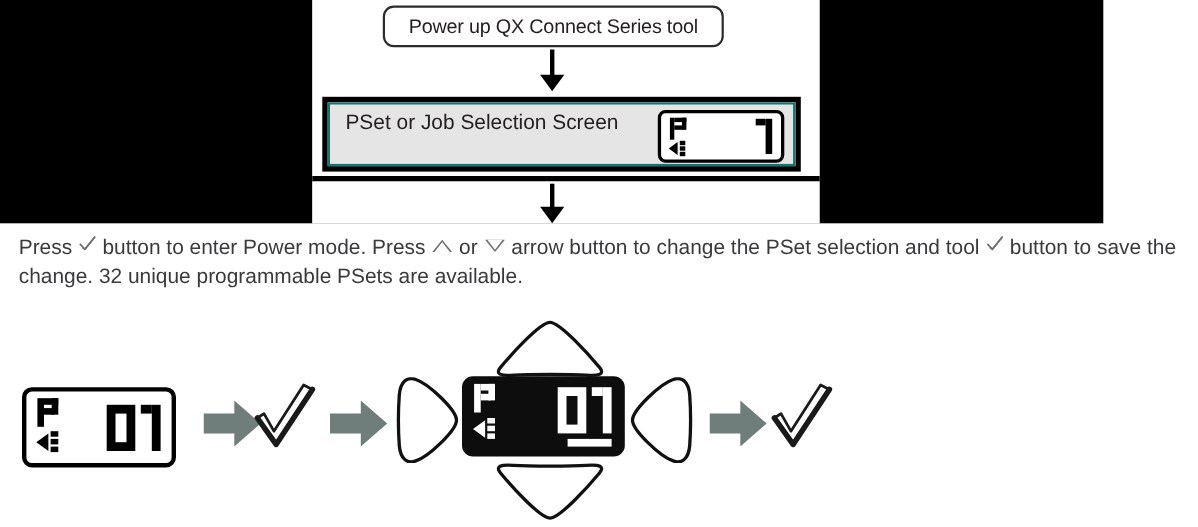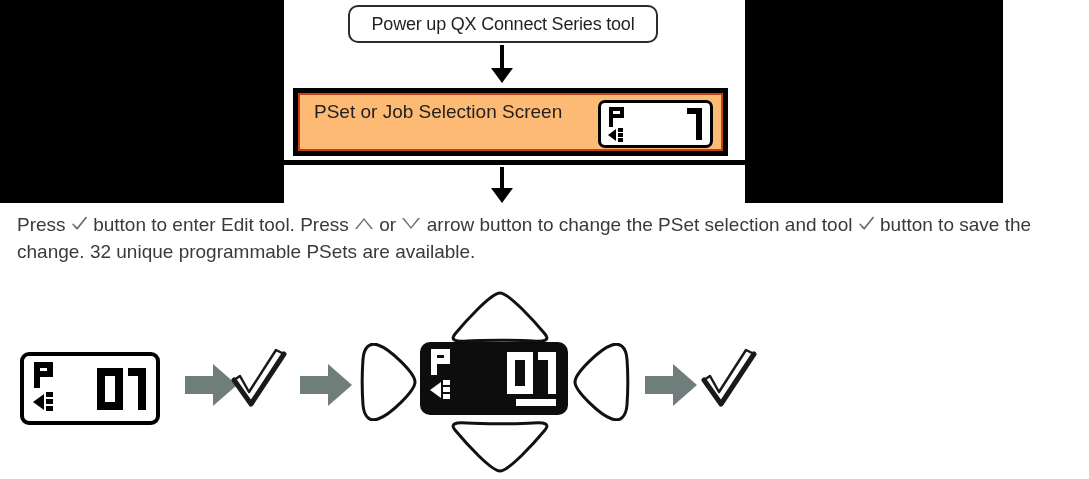--- a/index.html
+++ b/index.html
@@ -103,23 +103,23 @@
     position: absolute;
     left: 9px; top: 88px;
     width: 435px; height: 68px;
     border: 5px solid #000000;
     background: #ffffff;
     box-sizing: border-box;
   }
   #screen-box .inner {
     position: absolute;
     left: 0; top: 0; right: 0; bottom: 0;
-    border: 2px solid #c2410c;
+    border: 2px solid #0f766e;
     box-sizing: border-box;
-    background: #fdba74;
+    background: #e5e5e5;
   }
   #screen-box-text {
     position: absolute;
     left: 14px; top: 4px;
     width: 280px;
     font-size: 19px;
     line-height: 1.42;
     color: #231f20;
   }
 
@@ -354,21 +354,21 @@
     </div>
 
   </div>
 </div>
 
 <div id="body-text"><span>Press</span>
 <span class="check-glyph"><svg width="17" height="15" viewBox="0 0 17 15" aria-hidden="true">
         <path d="M2 8.2 L6.2 12.6 L15 1.6" fill="none" stroke="#6d6e71" stroke-width="1.5" stroke-linecap="round" stroke-linejoin="round"></path>
         <path d="M4.3 11.2 L6.2 12.6 L15 1.6" fill="none" stroke="#6d6e71" stroke-width="1.5" stroke-linecap="round" stroke-linejoin="round"></path>
       </svg></span>
-<span>button to enter Edit tool. Press</span>
+<span>button to enter Power mode. Press</span>
 <span class="tri-glyph tri-up"></span>
 <span>or</span>
 <span class="tri-glyph tri-down"></span>
 <span>arrow button to change the PSet selection and tool</span>
 <span class="check-glyph"><svg width="17" height="15" viewBox="0 0 17 15" aria-hidden="true">
         <path d="M2 8.2 L6.2 12.6 L15 1.6" fill="none" stroke="#6d6e71" stroke-width="1.5" stroke-linecap="round" stroke-linejoin="round"></path>
         <path d="M4.3 11.2 L6.2 12.6 L15 1.6" fill="none" stroke="#6d6e71" stroke-width="1.5" stroke-linecap="round" stroke-linejoin="round"></path>
       </svg></span>
 <span>button to save</span>
 <span>the change. 32 unique programmable PSets are available.</span></div>

